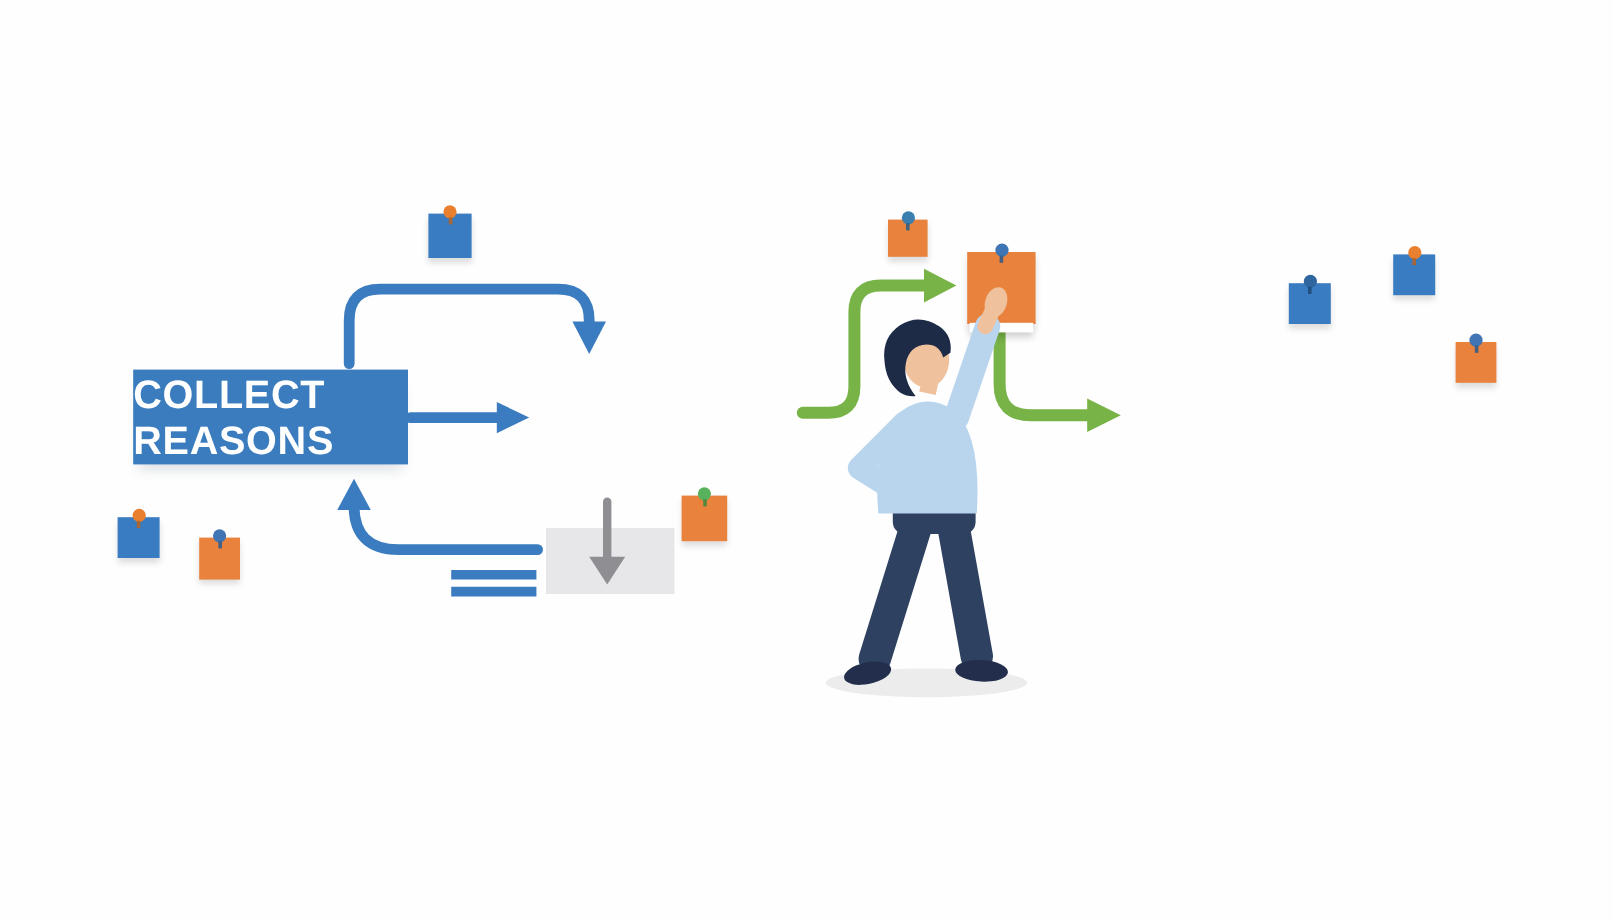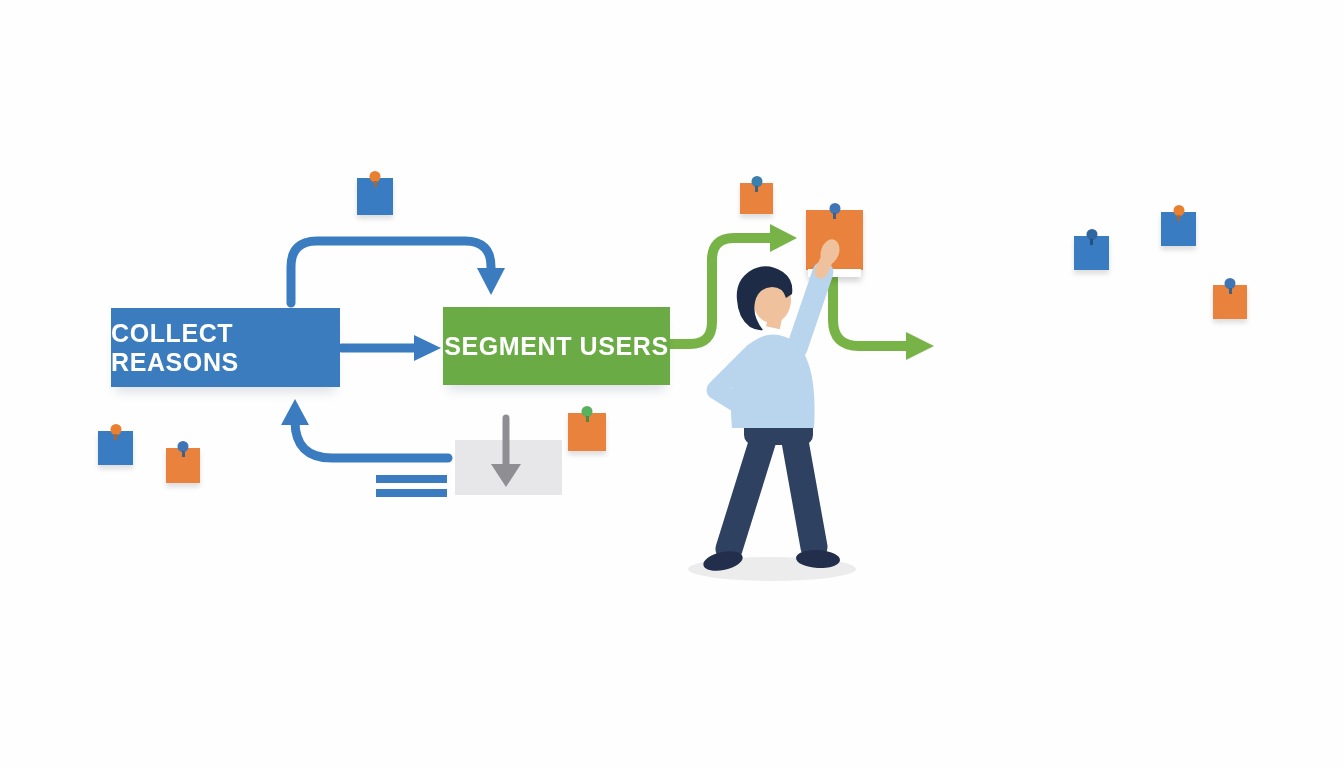--- a/index.html
+++ b/index.html
@@ -7,21 +7,21 @@
     position:relative;width:1344px;height:768px;overflow:hidden;
     background:var(--background,#fefefe);
     font-family:"Liberation Sans",sans-serif;
   }
   .layer{position:absolute;left:0;top:0;width:1344px;height:768px;}
   svg.layer{pointer-events:none;}
 
   
   .step{
     position:absolute;display:flex;align-items:center;justify-content:center;
-    color:#fff;font-weight:700;font-size:25px;letter-spacing:.6px;
+    color:#fff;font-weight:700;font-size:33px;letter-spacing:.6px;
     box-shadow:0 10px 10px -5px rgba(50,70,100,.16);
     z-index:3;
   }
   #step-collect{left:111px;top:308px;width:229px;height:79px;background:var(--box-blue);}
   #step-segment{left:443px;top:307px;width:227px;height:78px;background:var(--box-green);}
   #step-act{left:946px;top:305px;width:232px;height:83px;background:var(--box-orange);}
 
   
   .gray-panel{
     position:absolute;left:455px;top:440px;width:107px;height:55px;
@@ -91,23 +91,20 @@
     <path class="arrow s-green" stroke-width="10" d="M669 344 H690 Q712 344 712 322 V260 Q712 238 734 238 H771"></path>
     <polygon class="f-green" points="770,224 770,252 797,238"></polygon>
 
     <path class="arrow s-green" stroke-width="10" d="M833 272 V320 Q833 346 859 346 H908"></path>
     <polygon class="f-green" points="906,332 906,360 934,346"></polygon>
   </svg>
 
   <div class="step" id="step-collect">
     <span>COLLECT REASONS</span>
   </div>
-  <div class="step" id="step-segment">
-    <span>SEGMENT USERS</span>
-  </div>
 
   <div class="layer" id="notes">
       <div class="note note-blue" style="left: 357px; top: 178px; width: 36px; height: 37px;">
         <div class="pin pin-orange"></div>
       </div>
       <div class="note note-blue" style="left: 98px; top: 431px; width: 35px; height: 34px;">
         <div class="pin pin-orange"></div>
       </div>
       <div class="note note-orange" style="left: 166px; top: 448px; width: 34px; height: 35px;">
         <div class="pin pin-blue"></div>

